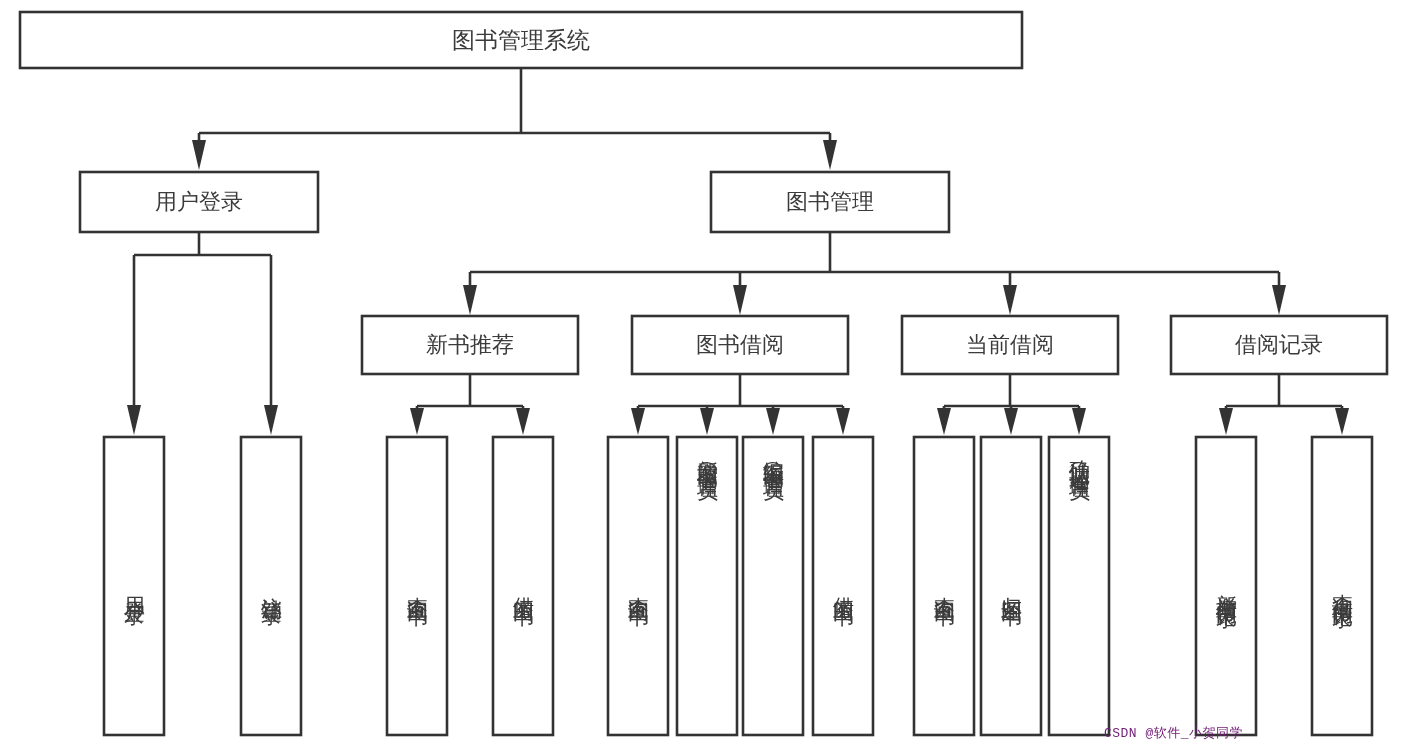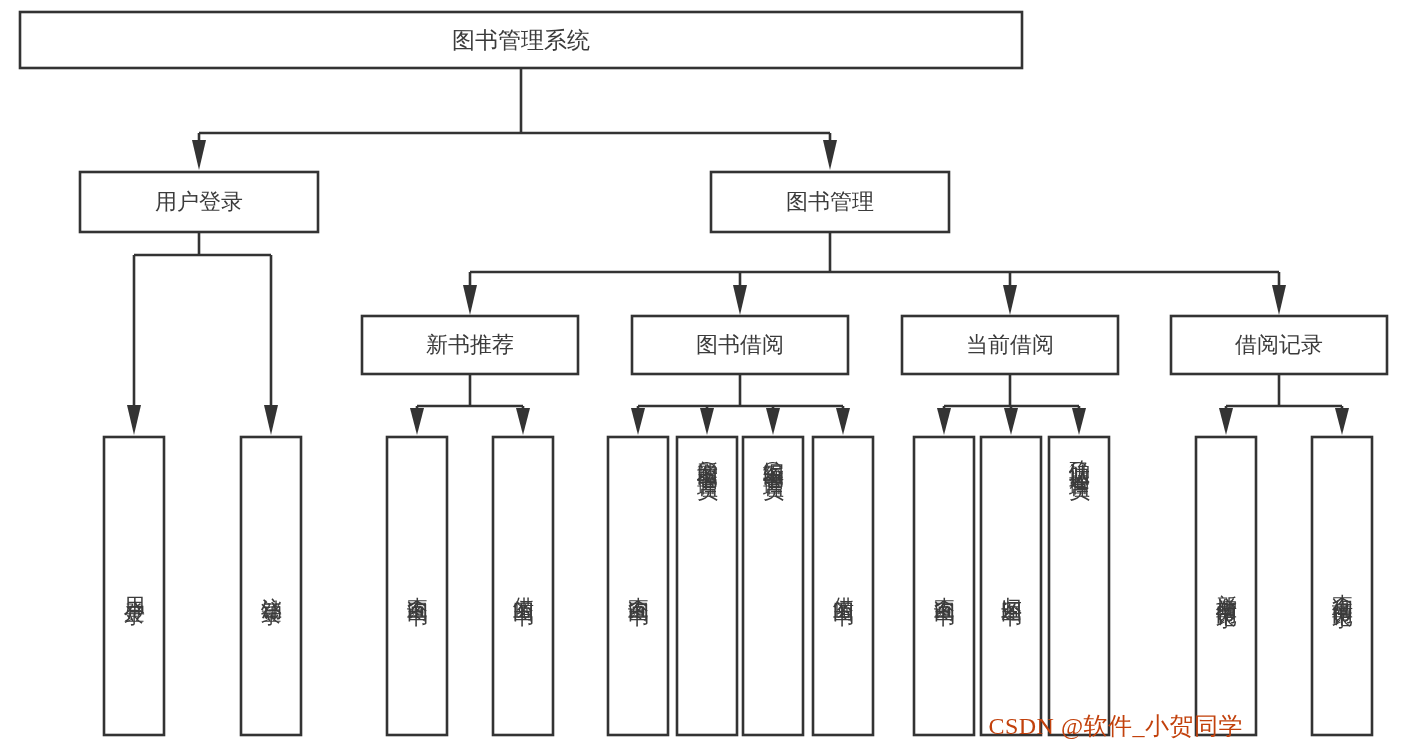--- a/index.html
+++ b/index.html
@@ -65,23 +65,23 @@
     font-family: "DejaVu Sans", "Liberation Sans", sans-serif;
     font-size: 21px;
     line-height: 1;
     white-space: nowrap;
     pointer-events: none;
   }
   .watermark {
     position: absolute;
     right: 12px;
     bottom: 5px;
-    color: #c2410c;
-    font-family: Liberation Serif, serif;
-    font-size: 24px;
+    color: #701a75;
+    font-family: Liberation Mono, monospace;
+    font-size: 13px;
     letter-spacing: 0.5px;
     white-space: nowrap;
   }
 </style>
 </head>
 <body>
 
 <div id="diagram-root">
 
   <svg class="flow" viewBox="0 0 1405 747" xmlns="http://www.w3.org/2000/svg">

